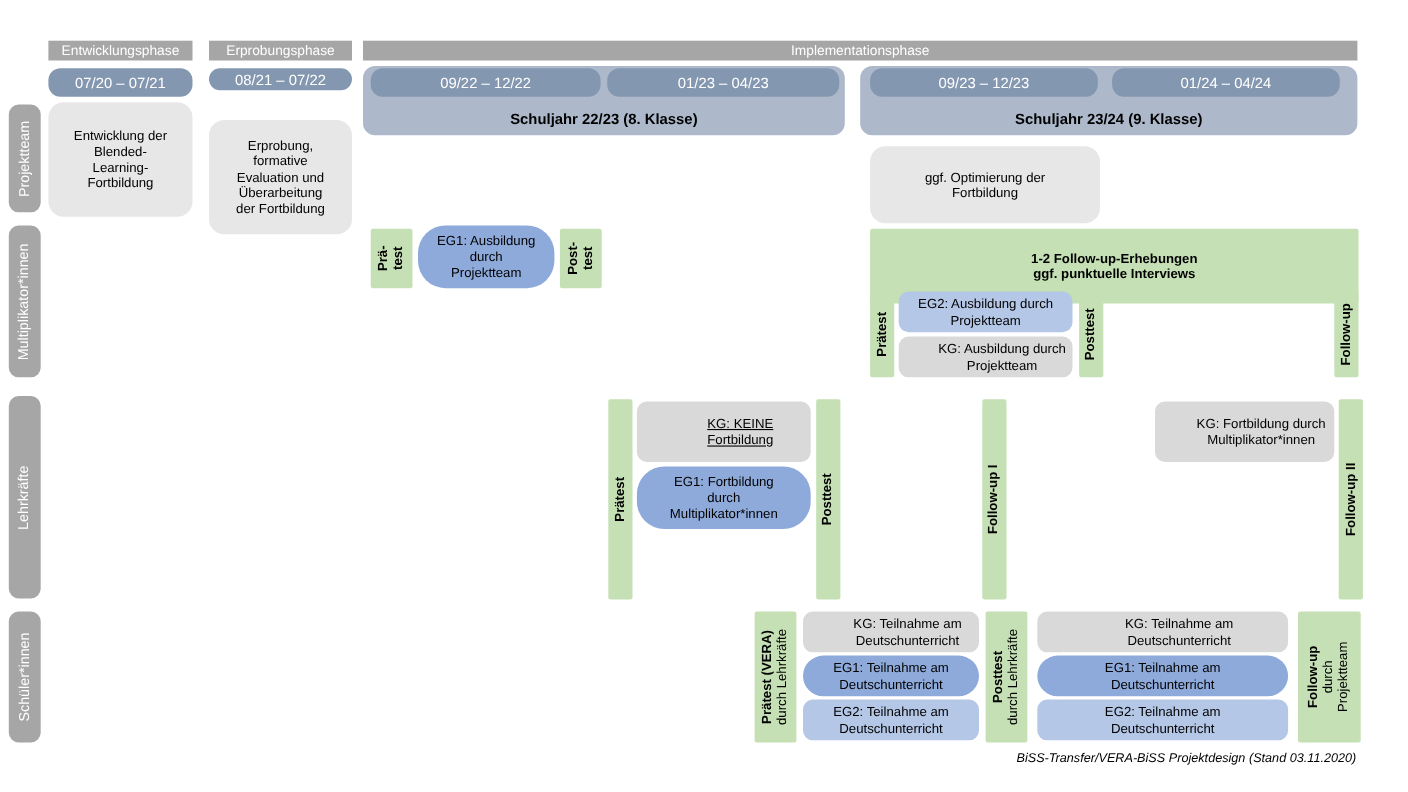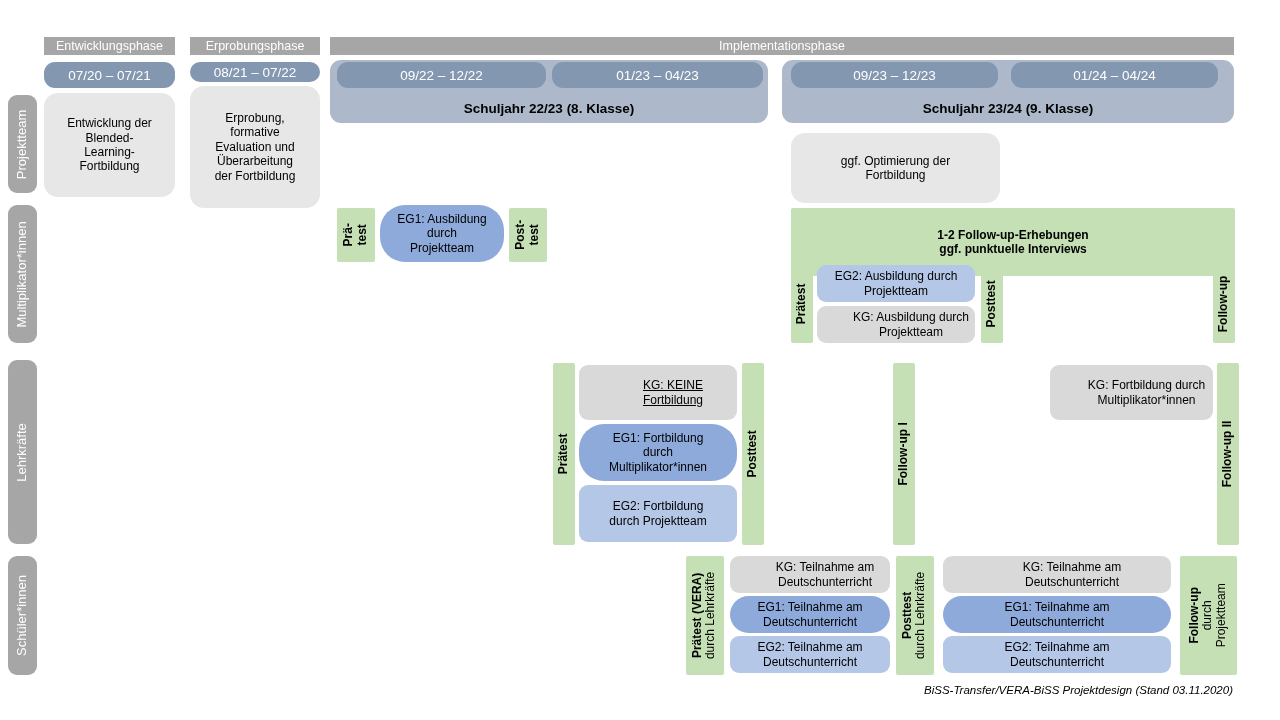--- a/index.html
+++ b/index.html
@@ -71,21 +71,21 @@
     <span class="rot">Lehrkräfte</span>
   </div>
   <div class="abs rowlabel" style="left:8px;top:556px;width:29px;height:119px;">
     <span class="rot">Schüler*innen</span>
   </div>
 
   <div class="abs box lightgray" style="left:44px;top:93px;width:131px;height:104px;">Entwicklung der
 Blended-
 Learning-
 Fortbildung</div>
-  <div class="abs box lightgray" style="left:190px;top:86px;width:130px;height:122px;">Erprobung,
+  <div class="abs box lightgray" style="left:190px;top:109px;width:130px;height:104px;">Erprobung,
 formative
 Evaluation und
 Überarbeitung
 der Fortbildung</div>
   <div class="abs box lightgray" style="left:791px;top:133px;width:209px;height:70px;">ggf. Optimierung der
 Fortbildung</div>
 
   <div class="abs vbox" style="left:337px;top:208px;width:38px;height:54px;">
     <span class="rot">Prä-
 test</span>
@@ -114,22 +114,20 @@
   </div>
 
   <div class="abs vbox" style="left:553px;top:363px;width:22px;height:182px;">
     <span class="rot">Prätest</span>
   </div>
   <div class="abs box gray" style="left:579px;top:365px;width:158px;height:55px;text-decoration:underline;">KG: KEINE
 Fortbildung</div>
   <div class="abs box blue" style="left:579px;top:424px;width:158px;height:57px;">EG1: Fortbildung
 durch
 Multiplikator*innen</div>
-  <div class="abs box lightblue" style="left:579px;top:485px;width:158px;height:57px;">EG2: Fortbildung
-durch Projektteam</div>
   <div class="abs vbox" style="left:742px;top:363px;width:22px;height:182px;">
     <span class="rot">Posttest</span>
   </div>
   <div class="abs vbox" style="left:893px;top:363px;width:22px;height:182px;">
     <span class="rot">Follow-up I</span>
   </div>
   <div class="abs box gray" style="left:1050px;top:365px;width:163px;height:55px;">KG: Fortbildung durch
 Multiplikator*innen</div>
   <div class="abs vbox" style="left:1217px;top:363px;width:22px;height:182px;">
     <span class="rot">Follow-up II</span>

